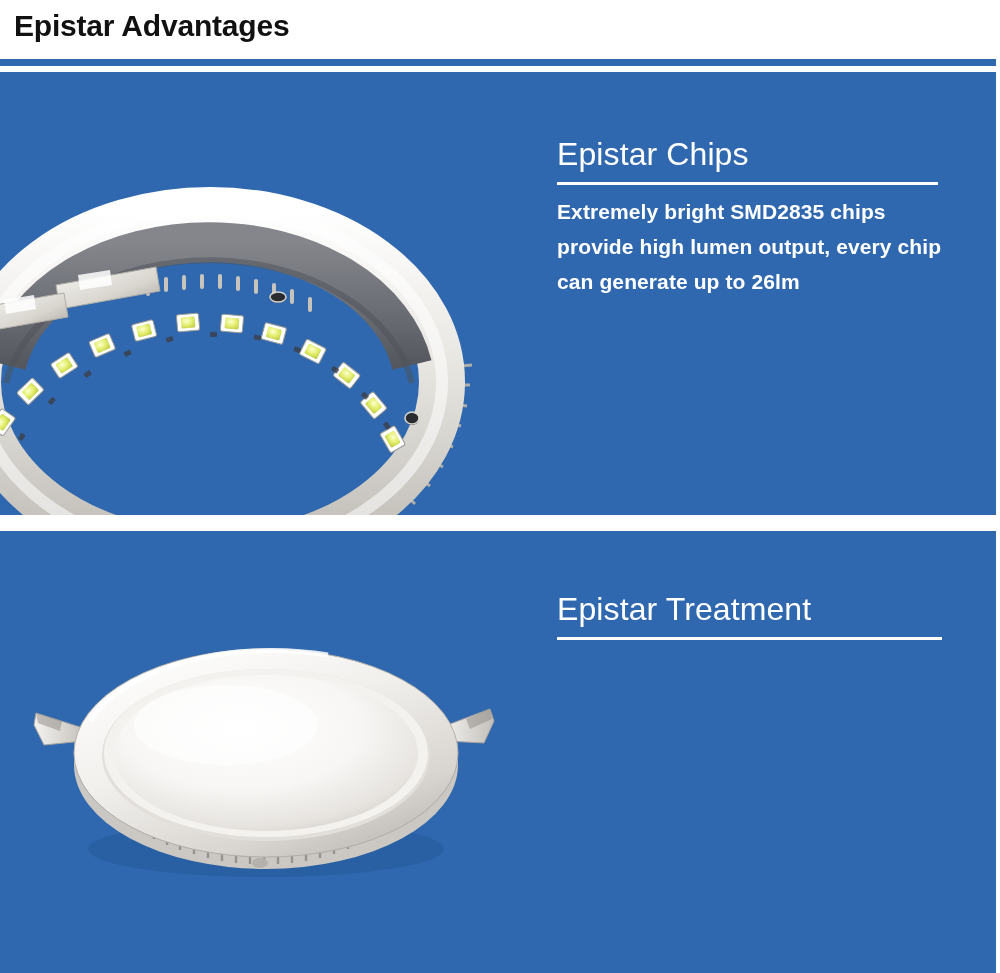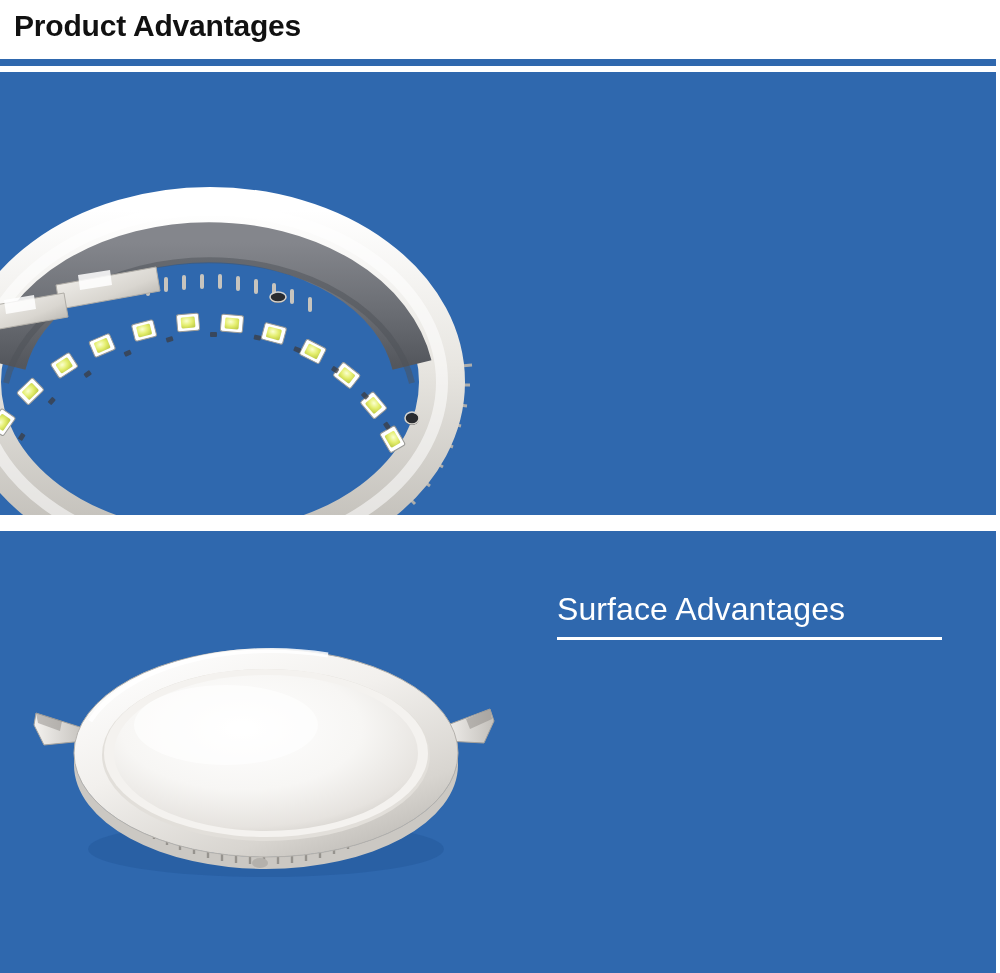--- a/index.html
+++ b/index.html
@@ -129,21 +129,21 @@
     height: 290px;
   }
   .panel-art svg { display: block; }
 </style>
 </head>
 <body>
 
 <div class="page">
 
   <div class="header">
-    <div class="page-title">Product Advantages</div>
+    <div class="page-title">Epistar Advantages</div>
   </div>
   <div class="header-rule"></div>
   <div class="header-gap"></div>
 
   <div class="panel panel-one">
 
     <div class="ring-art">
       <svg width="520" height="420" viewBox="0 0 520 420" xmlns="http://www.w3.org/2000/svg">
         <defs>
           <linearGradient id="plasticG" x1="0" y1="0" x2="0" y2="1">
@@ -307,20 +307,25 @@
         <g>
           <path d="M 10 352 L 86 372 L 80 394 L 4 374 Z" fill="url(#plasticG2)" stroke="#b0ada7" stroke-width="1"></path>
         </g>
 
         <g>
           <path d="M 216 400 L 306 404 L 304 424 L 214 420 Z" fill="url(#plasticG2)" stroke="#b0ada7" stroke-width="1"></path>
         </g>
       </svg>
     </div>
 
+    <div class="text-block tb-one">
+      <div class="feature-title">Epistar Chips</div>
+      <div class="title-rule"></div>
+      <div class="feature-body">Extremely bright SMD2835 chips provide high lumen output, every chip can generate up to 26lm</div>
+    </div>
   </div>
 
   <div class="panel-divider"></div>
 
   <div class="panel panel-two">
 
     <div class="panel-art">
       <svg width="470" height="290" viewBox="0 0 470 290" xmlns="http://www.w3.org/2000/svg">
         <defs>
           <linearGradient id="rimG" x1="0.15" y1="0" x2="0.85" y2="1">
@@ -383,18 +388,18 @@
 
         <ellipse cx="198" cy="112" rx="92" ry="40" fill="#ffffff" opacity="0.6"></ellipse>
 
         <path d="M 62 108 A 192 104 0 0 1 300 42" fill="none" stroke="#ffffff" stroke-width="5" opacity="0.85"></path>
 
         <ellipse cx="232" cy="250" rx="8" ry="5" fill="#b4b1ac"></ellipse>
       </svg>
     </div>
 
     <div class="text-block tb-two">
-      <div class="feature-title">Surface Advantages</div>
+      <div class="feature-title">Epistar Treatment</div>
       <div class="title-rule"></div>
     </div>
   </div>
 
 </div>
 
 </body></html>

